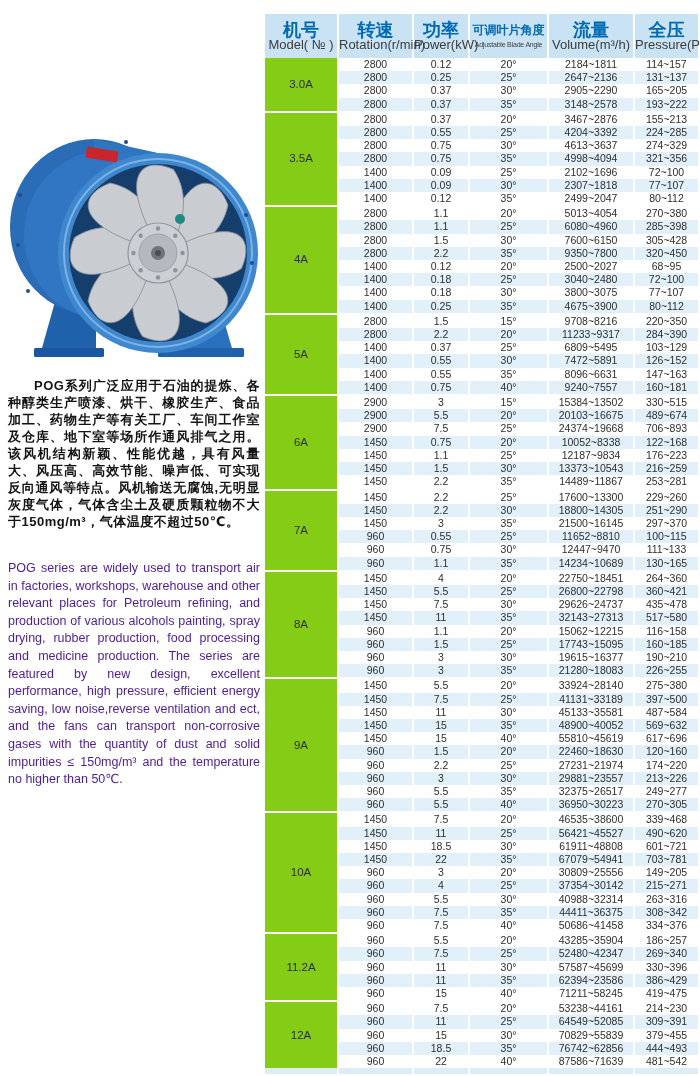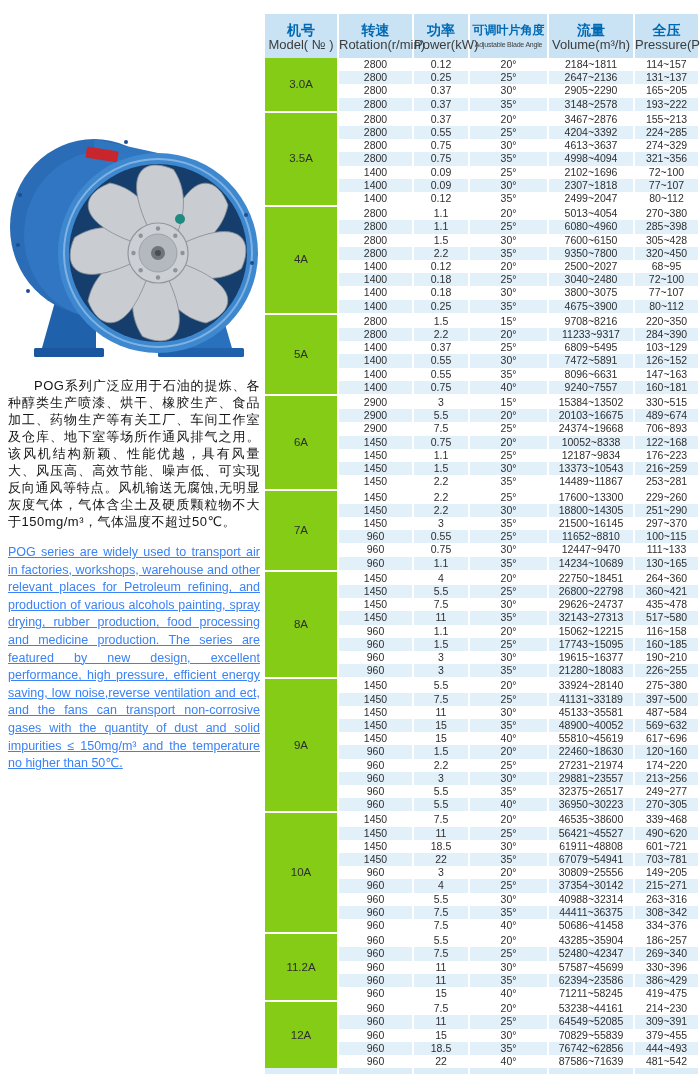--- a/index.html
+++ b/index.html
@@ -5,40 +5,39 @@
   html,body{margin:0;padding:0;}
   body{
     width:700px;height:1076px;position:relative;background:#ffffff;
     font-family:"Liberation Sans","DejaVu Sans",sans-serif;
     -webkit-font-smoothing:antialiased;overflow:hidden;
   }
   
   .left-panel{position:absolute;left:8px;top:0;width:252px;}
   .fan-figure{margin:95px 0 0 0;width:250px;height:266px;}
   .zh-desc{
-    margin-top:12px;font-size:13px;line-height:17px;font-weight:normal;color:#141414;
+    margin-top:12px;font-size:13px;line-height:17px;font-weight:bold;color:#141414;
     text-align:justify;text-indent:2em;letter-spacing:0.5px;
   }
   .en-desc{
-    margin-top:14px;font-size:12.5px;line-height:17.6px;color:#3b82f6;
+    margin-top:30px;font-size:12.5px;line-height:17.6px;color:#4c1d95;
     text-align:justify;
-    text-decoration:underline;
   }
   
   .spec-table{
     position:absolute;left:265px;top:14px;width:433px;
     border-collapse:separate;border-spacing:0;table-layout:fixed;
   }
   .spec-table th{
     background:#c9e3f4;height:44px;box-sizing:border-box;
     padding:4px 0 5px 0;vertical-align:middle;font-weight:normal;
   }
   .spec-table th,.spec-table td{border-left:2px solid #ffffff;}
   .spec-table th:first-child,.spec-table td.model-cell{border-left:none;}
-  .th-zh{display:block;font-size:14px;font-weight:bold;color:#0069b4;line-height:17px;}
+  .th-zh{display:block;font-size:18px;font-weight:bold;color:#0069b4;line-height:17px;}
   .th-en{display:block;font-size:13px;color:#3c3c3c;line-height:11px;white-space:nowrap;}
   th.col-3 .th-zh{font-size:12px;}
   th.col-3 .th-en{font-size:7px;letter-spacing:-0.2px;}
   .spec-table td{
     height:13.2px;line-height:13.2px;padding:0;font-size:10.5px;color:#2e2e2e;
     text-align:center;white-space:nowrap;overflow:hidden;background:#ffffff;
   }
   .spec-table tr.alt td{background:#e2f0fa;}
   .spec-table td.model-cell{
     background:#84cc16;font-size:11.5px;color:#2e2e2e;vertical-align:middle;
@@ -534,21 +533,21 @@
         <td>2.2</td>
         <td>25°</td>
         <td>27231~21974</td>
         <td>174~220</td>
       </tr>
       <tr class="alt">
         <td>960</td>
         <td>3</td>
         <td>30°</td>
         <td>29881~23557</td>
-        <td>213~256</td>
+        <td>213~226</td>
       </tr>
       <tr>
         <td>960</td>
         <td>5.5</td>
         <td>35°</td>
         <td>32375~26517</td>
         <td>249~277</td>
       </tr>
       <tr class="alt">
         <td>960</td>

